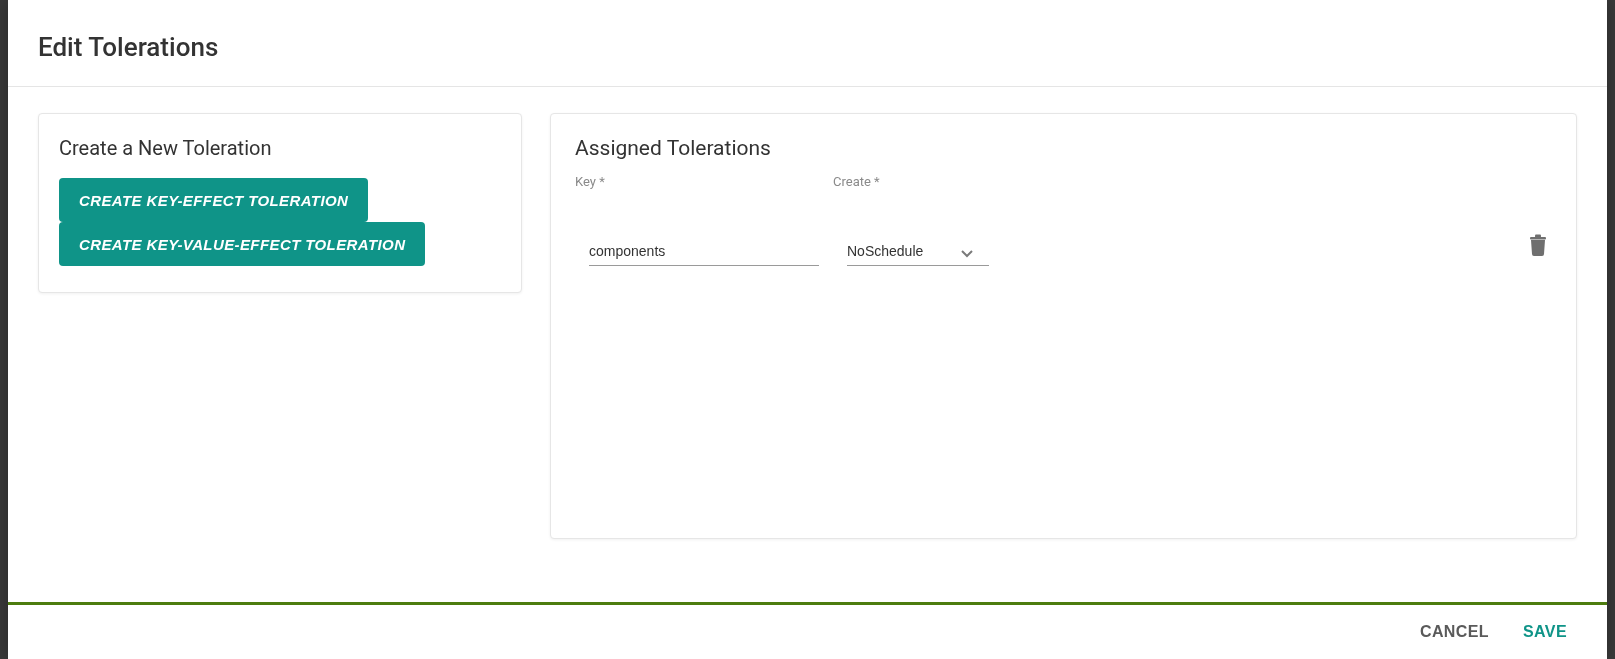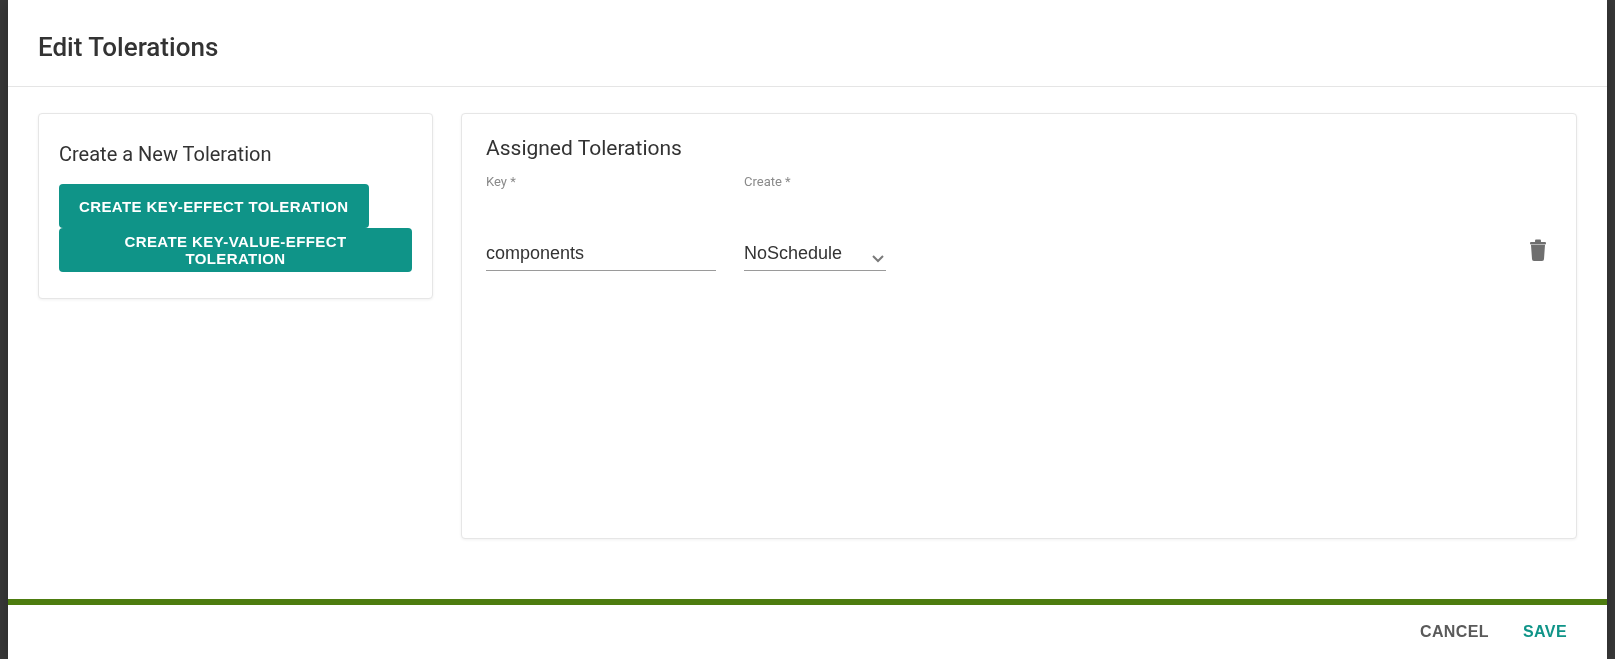--- a/index.html
+++ b/index.html
@@ -33,22 +33,22 @@
     gap: 28px;
     align-items: flex-start;
   }
   .card {
     background: #fff;
     border: 1px solid #e6e6e6;
     border-radius: 4px;
     box-shadow: 0 1px 3px rgba(0,0,0,.06);
   }
   .create-card {
-    width: 395px;
-    padding: 28px 20px 26px 20px;
+    width: 484px;
+    padding: 22px 20px 26px 20px;
   }
   .create-title {
     font-size: 20px;
     font-weight: 400;
     color: #333;
     margin-bottom: 18px;
   }
   .teal-btn {
     display: inline-block;
     background: #0f9488;
@@ -56,21 +56,21 @@
     border: none;
     border-radius: 4px;
     padding: 0 20px;
     height: 44px;
     font-size: 15px;
     font-weight: 600;
     letter-spacing: .4px;
     cursor: pointer;
     margin-bottom: 18px;
   }
-  .teal-btn:last-child { margin-bottom: 0; }
+  .teal-btn:last-child { margin-bottom: 0; font-style: italic; }
   .assigned-card {
     flex: 1;
     min-height: 426px;
     padding: 22px 24px 20px 24px;
   }
   .assigned-title {
     font-size: 21px;
     font-weight: 400;
     color: #333;
     margin-bottom: 14px;
@@ -87,26 +87,27 @@
     gap: 48px;
   }
   .field-label {
     font-size: 13px;
     color: #8a8a8a;
     margin-bottom: 2px;
   }
   .field-input {
     border: none;
     border-bottom: 1px solid #9a9a9a;
-    font-size: 18px;
+    font-size: 14px;
     color: #333;
     padding: 4px 0 6px 0;
     background: transparent;
     outline: none;
     width: 100%;
+    margin-left: 14px;
   }
   .select-wrap {
     position: relative;
     width: 142px;
   }
   .select-wrap .field-input { padding-right: 22px; cursor: pointer; }
   .chevron {
     position: absolute;
     right: 2px;
     bottom: 8px;
@@ -117,21 +118,21 @@
   .trash-cell {
     margin-left: auto;
     padding-bottom: 6px;
   }
   .trash-btn {
     background: none; border: none; cursor: pointer; padding: 4px;
     color: #6f6f6f;
   }
   .trash-btn svg { display:block; }
   .modal-footer {
-    border-top: 6px solid #4d7c0f;
+    border-top: 3px solid #4d7c0f;
     padding: 18px 40px;
     display: flex;
     justify-content: flex-end;
     gap: 34px;
   }
   .text-btn {
     background: none; border: none; cursor: pointer;
     font-size: 16px;
     font-weight: 600;
     letter-spacing: .4px;

